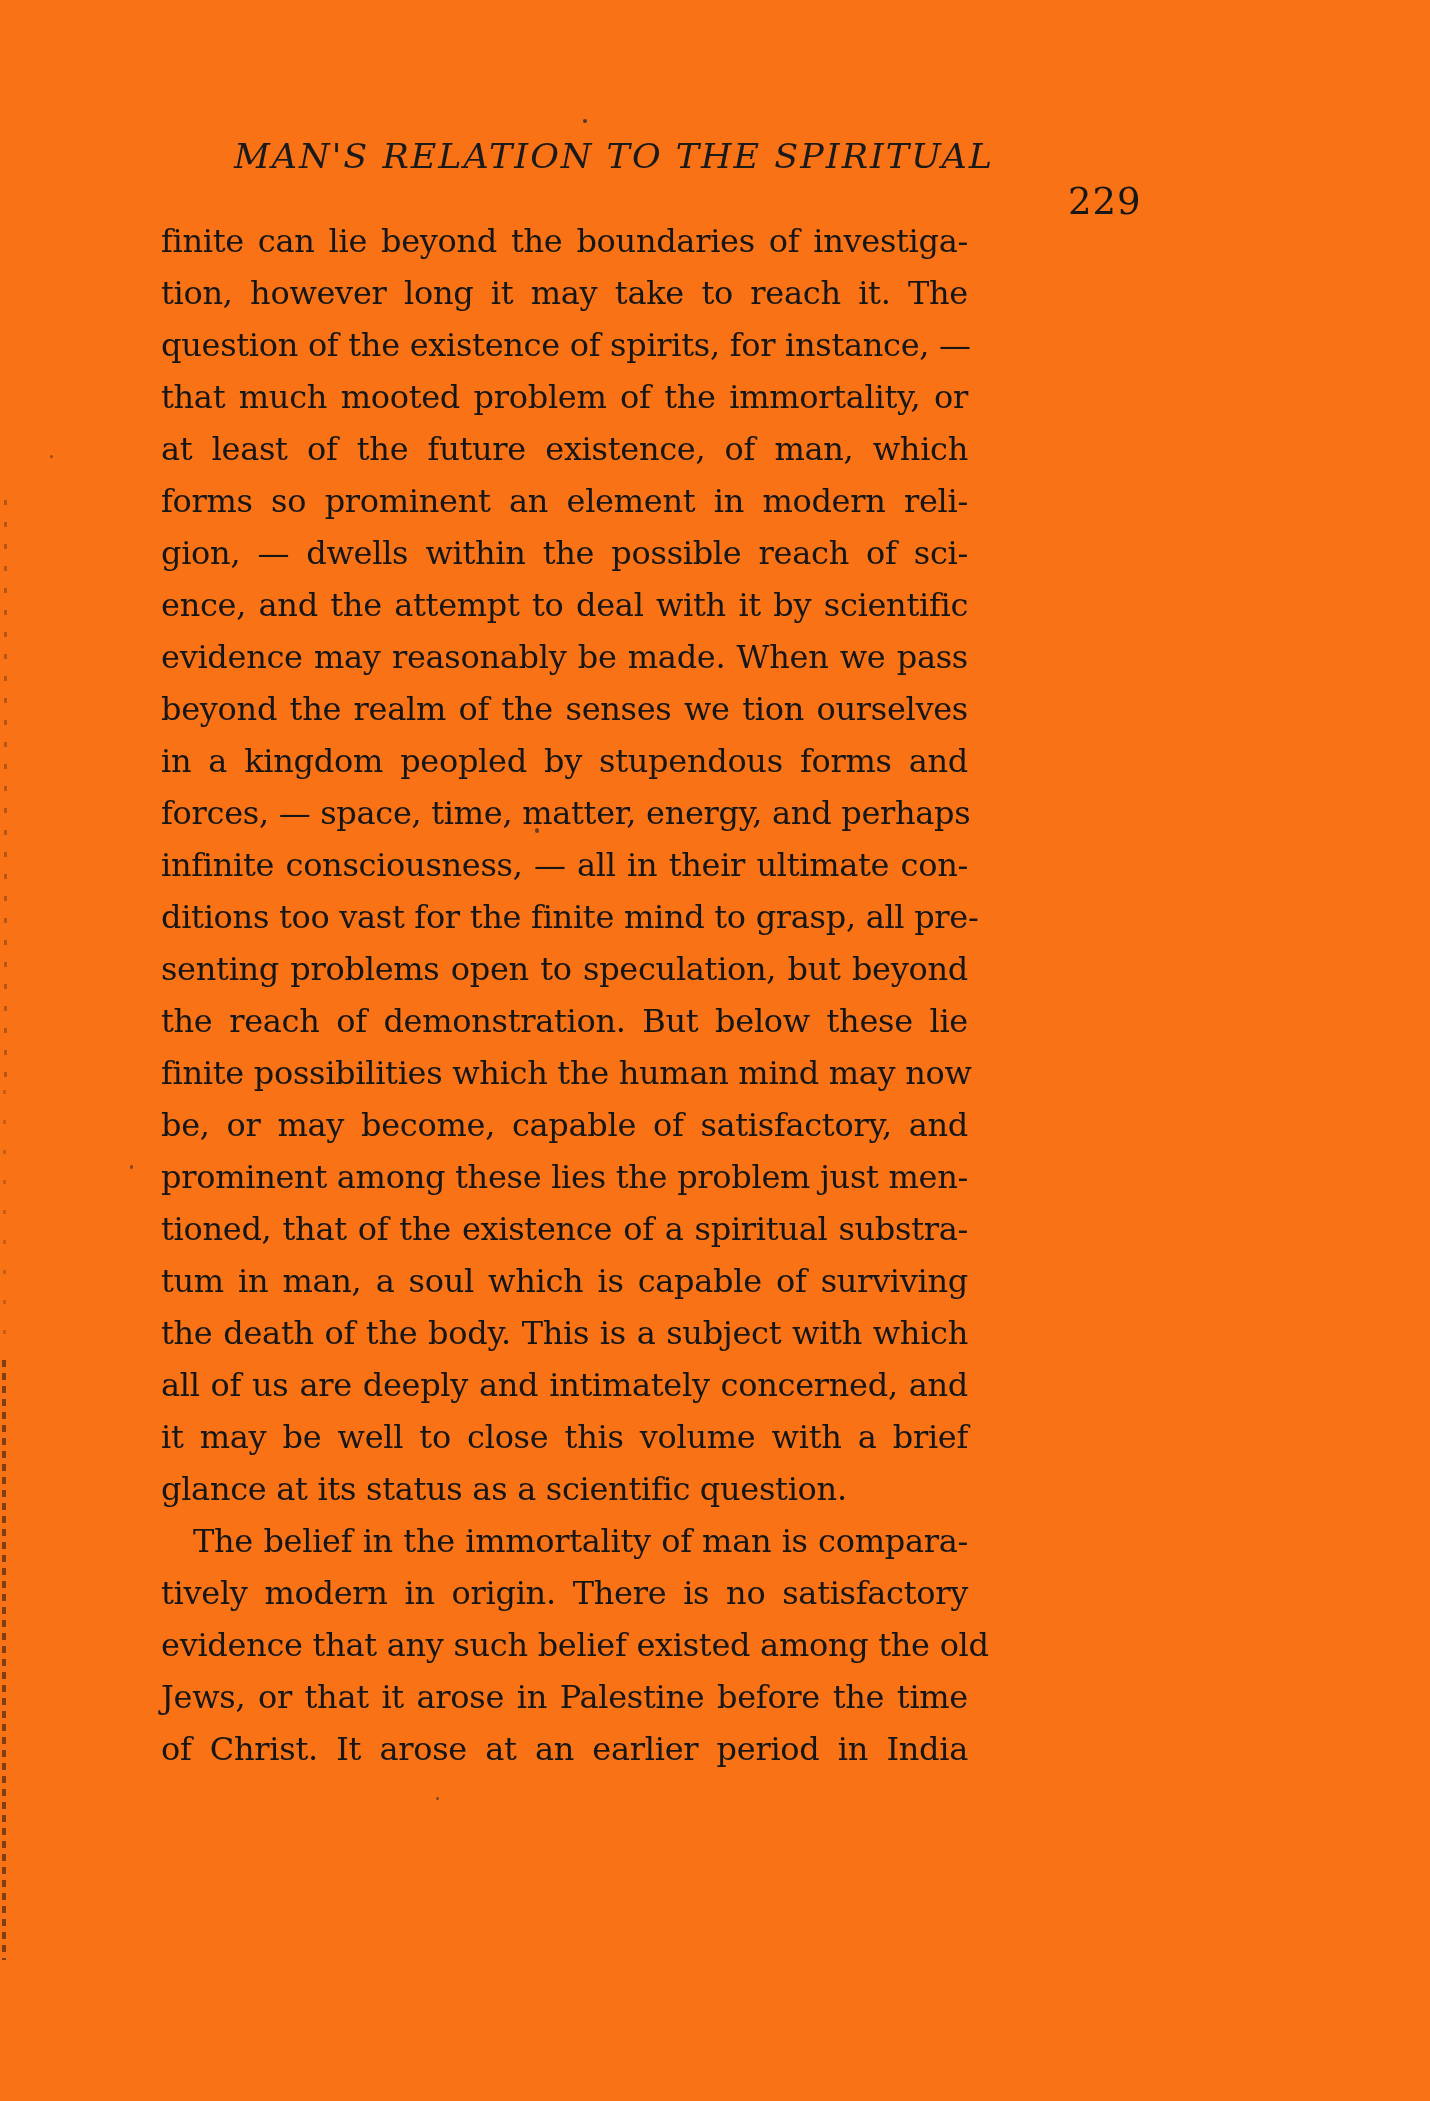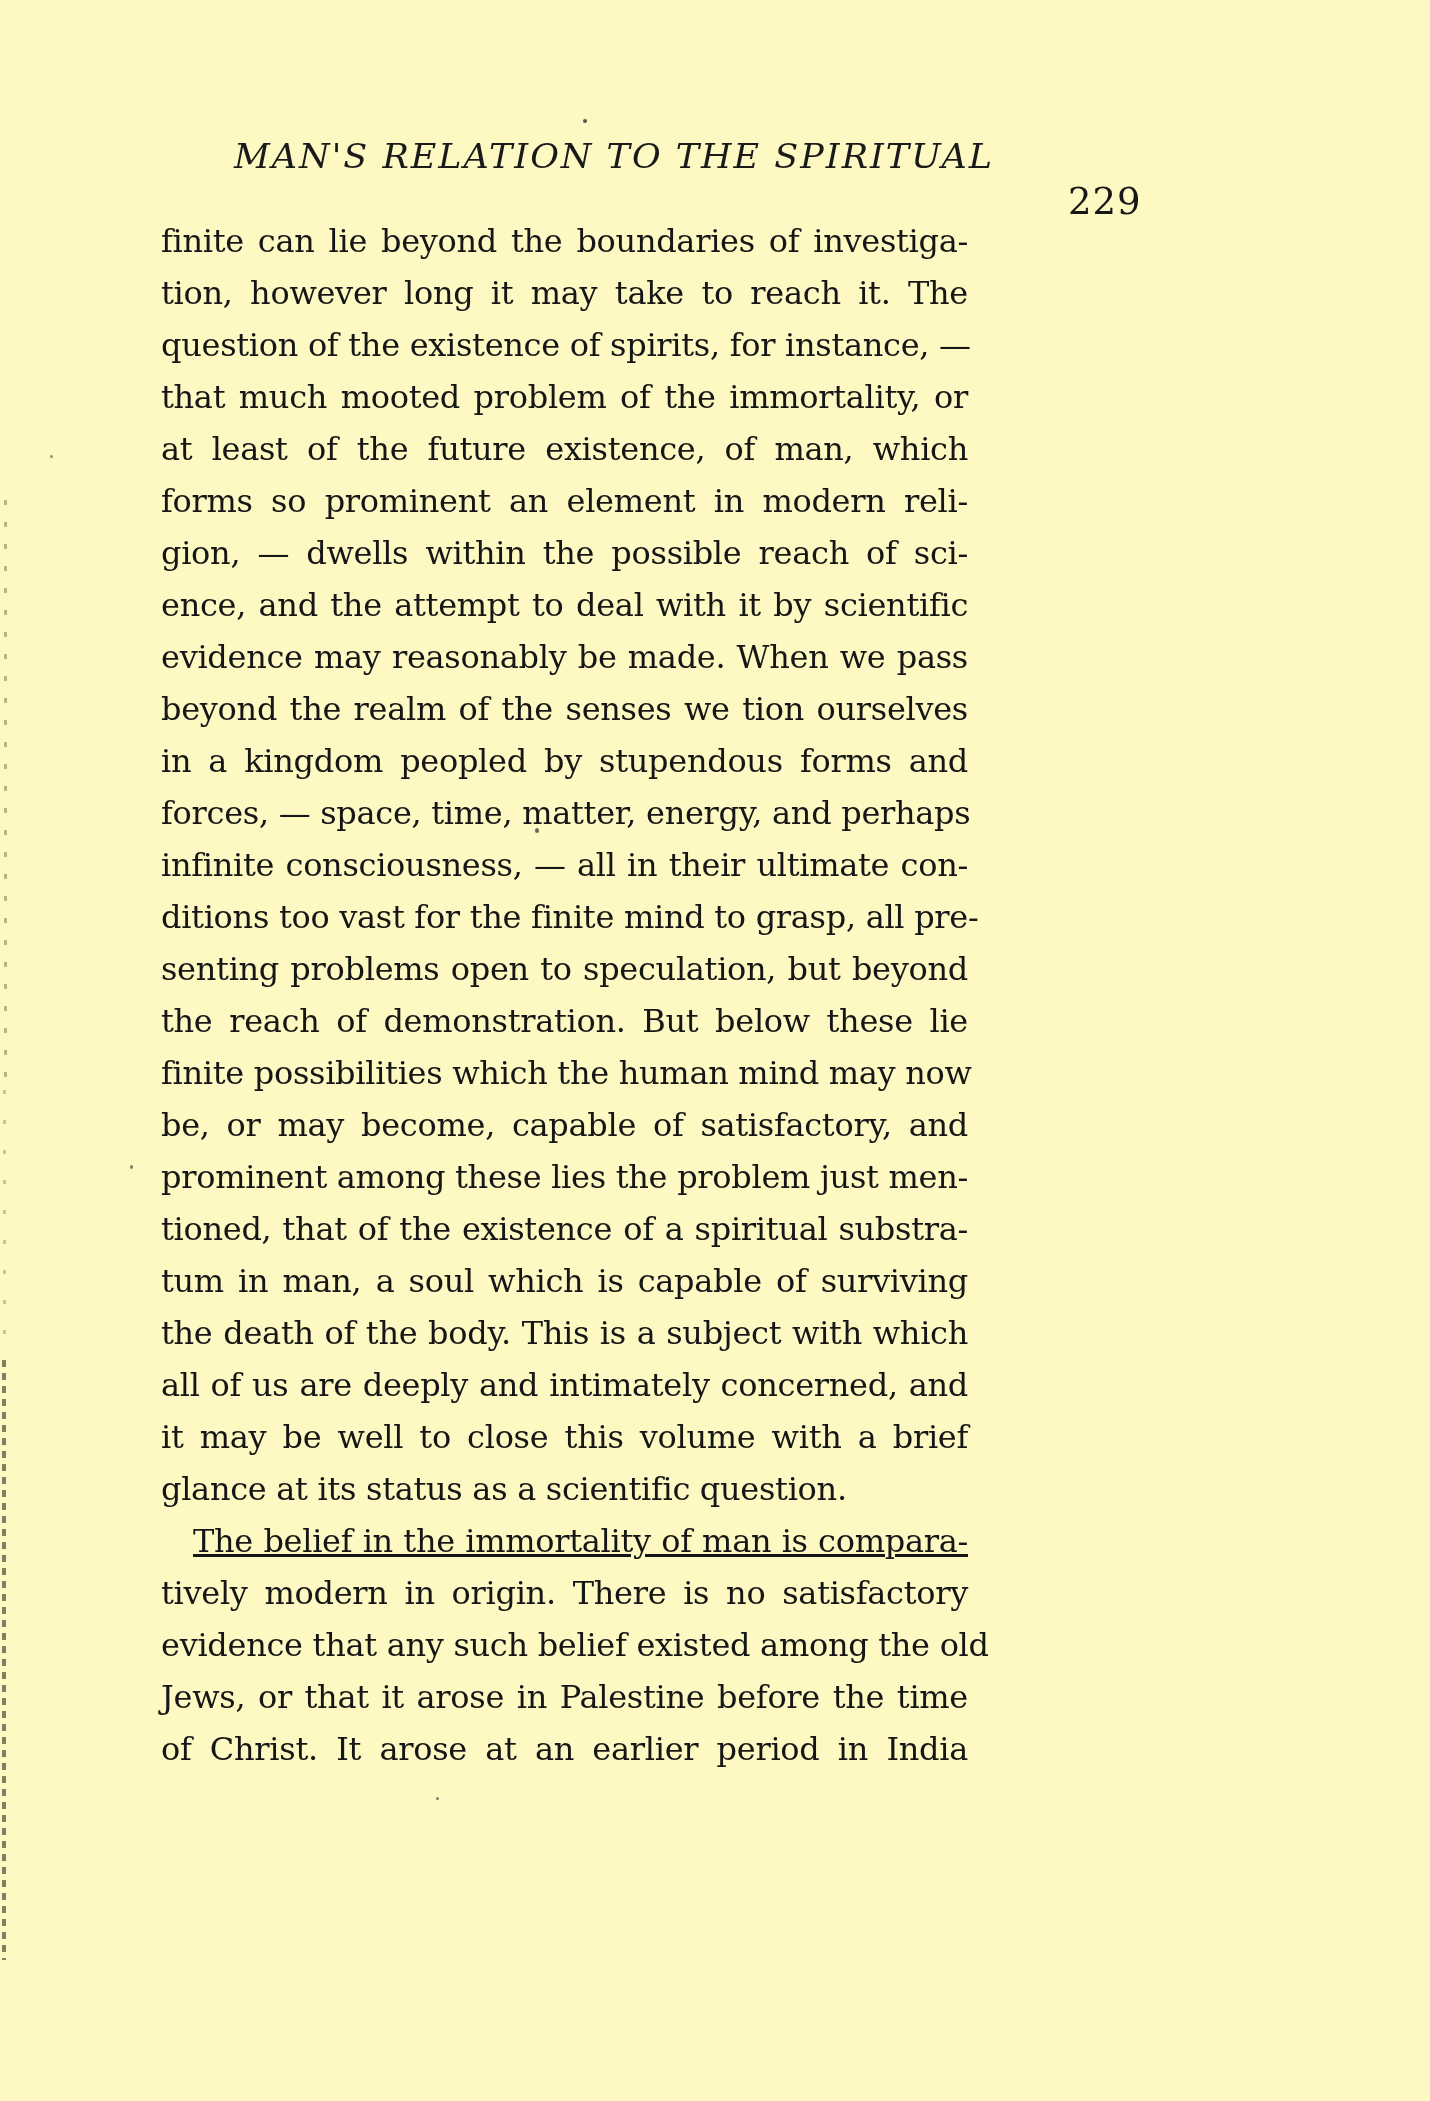--- a/index.html
+++ b/index.html
@@ -4,21 +4,21 @@
 <style>
   html, body {
     margin: 0;
     padding: 0;
     background: #ffffff;
   }
   .page {
     position: relative;
     width: 1430px;
     height: 2101px;
-    background: #fef9c3;
+    background: #f97316;
     overflow: hidden;
     font-family: "DejaVu Serif", "Liberation Serif", serif;
     color: #161616;
   }
   
   .running-title {
     position: absolute;
     left: 234px;
     top: 136px;
     font-style: italic;
@@ -52,21 +52,20 @@
     white-space: nowrap;
     text-align: justify;
     text-align-last: justify;
     color: #161616;
   }
   .line.flush {
     text-align-last: left;
   }
   .para.indent .line:first-child {
     text-indent: 32px;
-    text-decoration: underline;
   }
   
   .scan-marks {
     position: absolute;
     pointer-events: none;
   }
   .scan-marks.upper {
     left: 4px;
     top: 500px;
     width: 3px;

